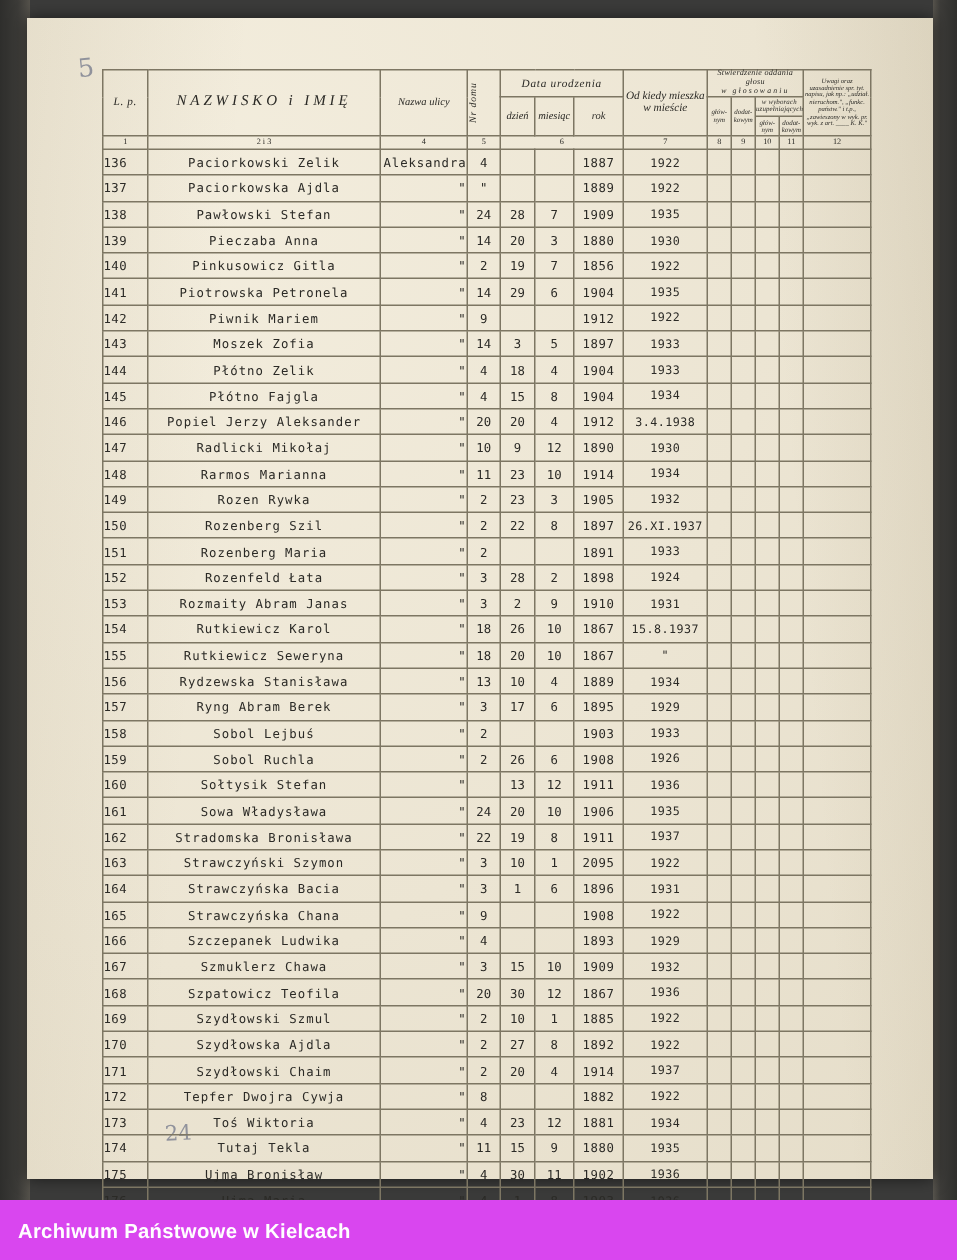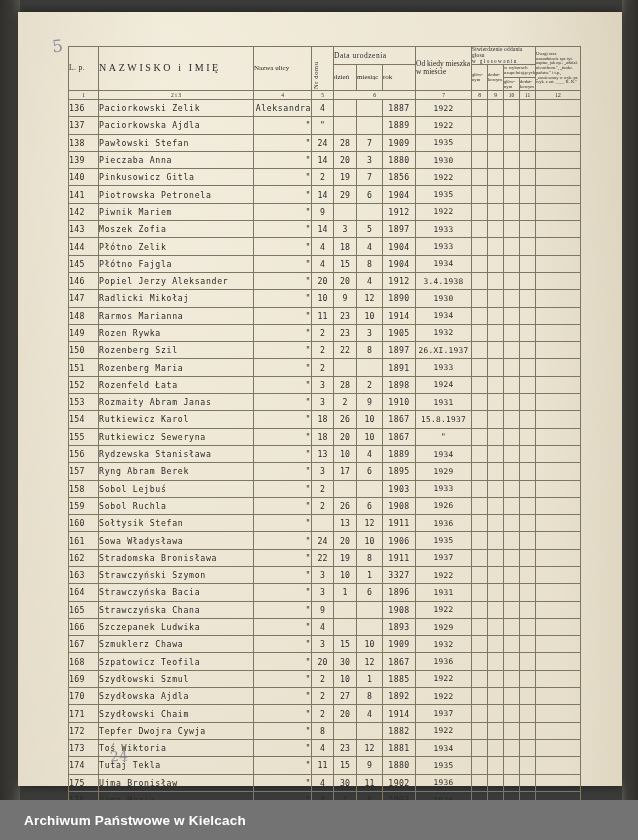--- a/index.html
+++ b/index.html
@@ -78,22 +78,23 @@
   table.reg th, table.reg td {
     border: 1px solid #7d7663;
     padding: 0;
     color: #2b2a26;
     vertical-align: middle;
     background: transparent;
   }
   table.reg th {
     font-weight: normal;
     font-family: "Liberation Serif", serif;
-    text-align: left;
+    text-align: center;
     line-height: 1.08;
+    font-style: italic;
   }
 
   
   .h-lp      { font-size: 7.5px; letter-spacing: .4px; }
   .h-name    { font-size: 10px; letter-spacing: 2.6px; }
   .h-street  { font-size: 7px; }
   .h-nr      { font-size: 6.5px; writing-mode: vertical-rl; transform: rotate(180deg); letter-spacing: .6px; height: 42px; }
   .h-data    { font-size: 7.5px; letter-spacing: .5px; }
   .h-sub     { font-size: 7px; }
   .h-od      { font-size: 7.5px; line-height: 1.25; }
@@ -102,37 +103,37 @@
   .h-wyb     { font-size: 4.6px; letter-spacing: .1px; line-height: 1.05; }
   .h-tiny    { font-size: 4.6px; line-height: 1.1; }
   .h-uwagi   { font-size: 4.4px; line-height: 1.18; text-align: left; padding: 1px 2px; }
 
   .numrow td { font-size: 5.5px; text-align: center; height: 9px; color: #5b564a; font-family: "Liberation Serif", serif; }
 
   
   tbody tr { height: 17.3px; }
   tbody td { font-size: 8.2px; height: 17.3px; }
   td.c-lp    { text-align: left; letter-spacing: .3px; padding-right: 3px; }
-  td.c-name  { text-align: left; padding-left: 7px; letter-spacing: .7px; margin-top: 26px; }
+  td.c-name  { text-align: center; padding-left: 7px; letter-spacing: .7px; margin-top: 26px; }
   td.c-street{ text-align: right; letter-spacing: .6px; }
   td.c-num   { text-align: center; }
   td.c-year  { text-align: center; letter-spacing: .4px; margin-left: 19px; }
   td.c-since { text-align: center; letter-spacing: .3px; font-size: 7.8px; }
   td.c-blank { }
 
   
   #caption {
     position: absolute;
     left: 0; bottom: 0;
     width: 638px; height: 40px;
-    background: #737373;
+    background: #d946ef;
     color: #fff;
     display: flex;
     align-items: center;
-    padding-left: 24px;
+    padding-left: 12px;
     font-size: 13.5px;
     font-weight: bold;
     letter-spacing: .2px;
   }
 </style>
 </head>
 <body>
 
 <div id="page">
 
@@ -613,21 +614,21 @@
             <td class="c-blank"></td>
             <td class="c-blank"></td>
           </tr>
           <tr>
             <td class="c-lp">163</td>
             <td class="c-name">Strawczyński Szymon</td>
             <td class="c-street">"</td>
             <td class="c-num">3</td>
             <td class="c-num">10</td>
             <td class="c-num">1</td>
-            <td class="c-year">3327</td>
+            <td class="c-year">2095</td>
             <td class="c-since">1922</td>
             <td class="c-blank"></td>
             <td class="c-blank"></td>
             <td class="c-blank"></td>
             <td class="c-blank"></td>
             <td class="c-blank"></td>
           </tr>
           <tr>
             <td class="c-lp">164</td>
             <td class="c-name">Strawczyńska Bacia</td>

